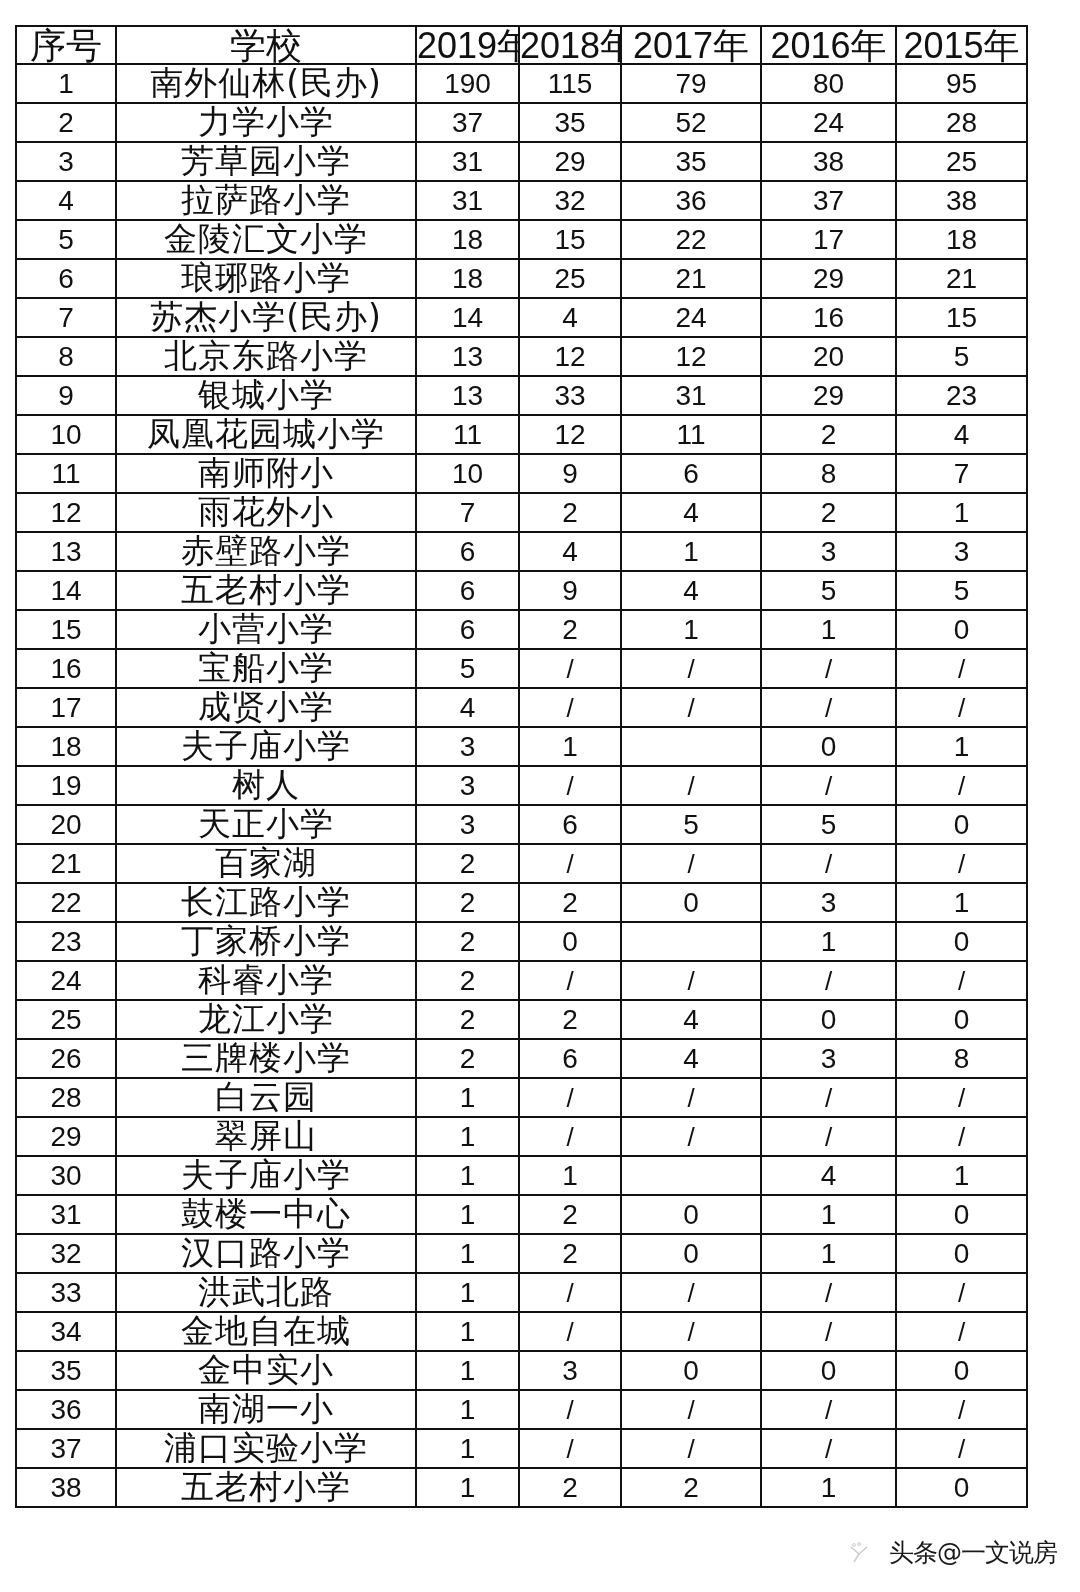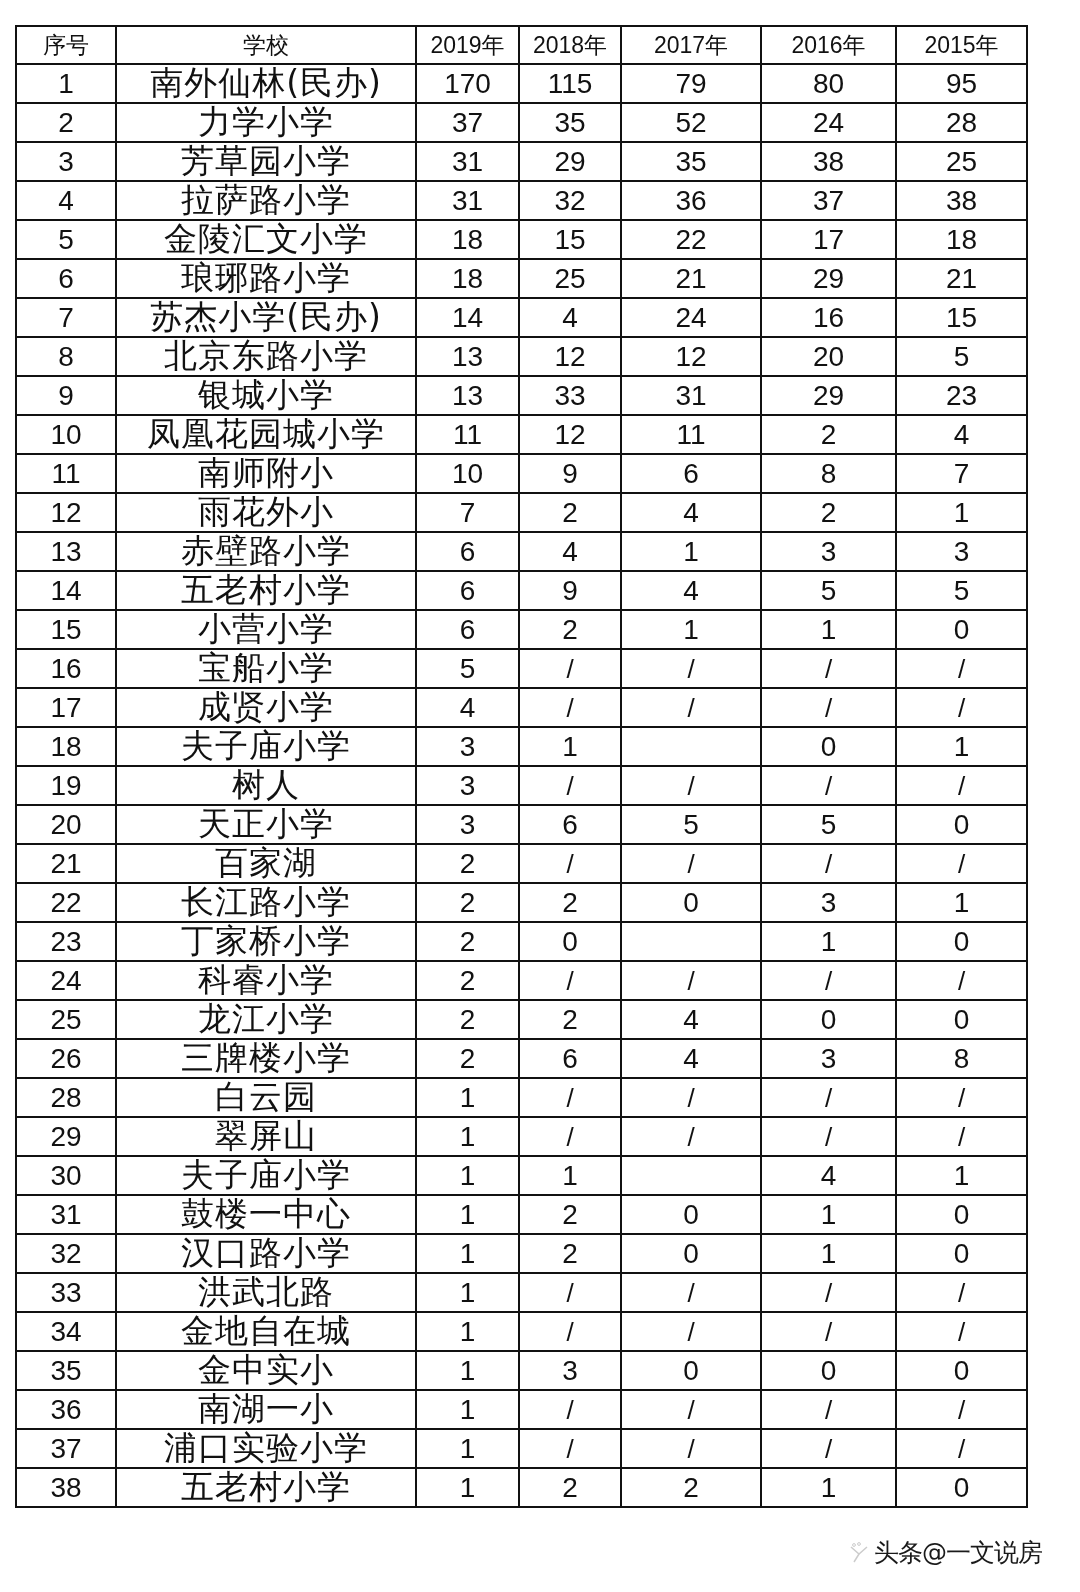--- a/index.html
+++ b/index.html
@@ -34,21 +34,21 @@
       vertical-align: middle;
       font-size: 28px;
       font-weight: normal;
       line-height: 35px;
       white-space: nowrap;
       overflow: hidden;
       transform-origin: center;
     }
     th {
       height: 36px;
-      font-size: 23px;
+      font-size: 36px;
       text-align: center;
     }
     col.c-idx { width: 100px; }
     col.c-school { width: 300px; }
     col.c-2019 { width: 103px; }
     col.c-2018 { width: 102px; }
     col.c-2017 { width: 140px; }
     col.c-2016 { width: 135px; }
     col.c-2015 { width: 131px; }
     .school-text {
@@ -65,21 +65,21 @@
       font-size: 26px;
     }
     #watermark {
       position: absolute;
       left: 848px;
       top: 1532px;
       width: 200px;
       height: 40px;
       display: flex;
       align-items: center;
-      gap: 4px;
+      gap: 19px;
       pointer-events: none;
     }
     #watermark .wm-icon {
       width: 22px;
       height: 22px;
       position: relative;
     }
     #watermark .wm-icon svg {
       width: 22px;
       height: 22px;
@@ -115,21 +115,21 @@
         <th>2018年</th>
         <th>2017年</th>
         <th>2016年</th>
         <th>2015年</th>
       </tr>
     </thead>
     <tbody id="table-body">
         <tr>
           <td><span class="num">1</span></td>
           <td><span class="school-text">南外仙林(民办)</span></td>
-          <td><span class="num">170</span></td>
+          <td><span class="num">190</span></td>
           <td><span class="num">115</span></td>
           <td><span class="num">79</span></td>
           <td><span class="num">80</span></td>
           <td><span class="num">95</span></td>
         </tr>
         <tr>
           <td><span class="num">2</span></td>
           <td><span class="school-text">力学小学</span></td>
           <td><span class="num">37</span></td>
           <td><span class="num">35</span></td>

